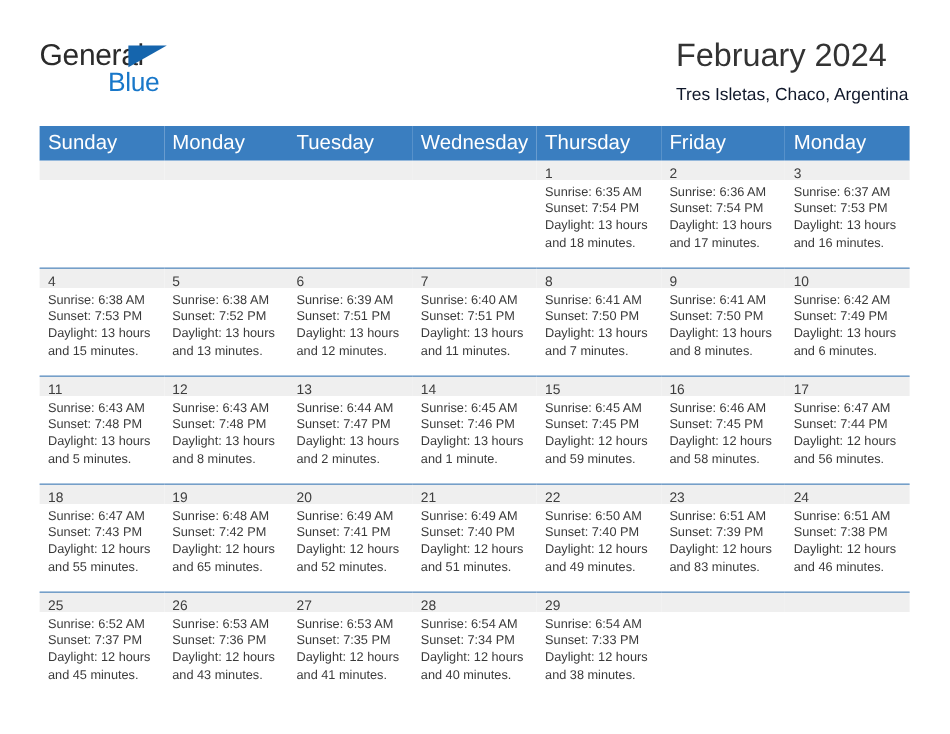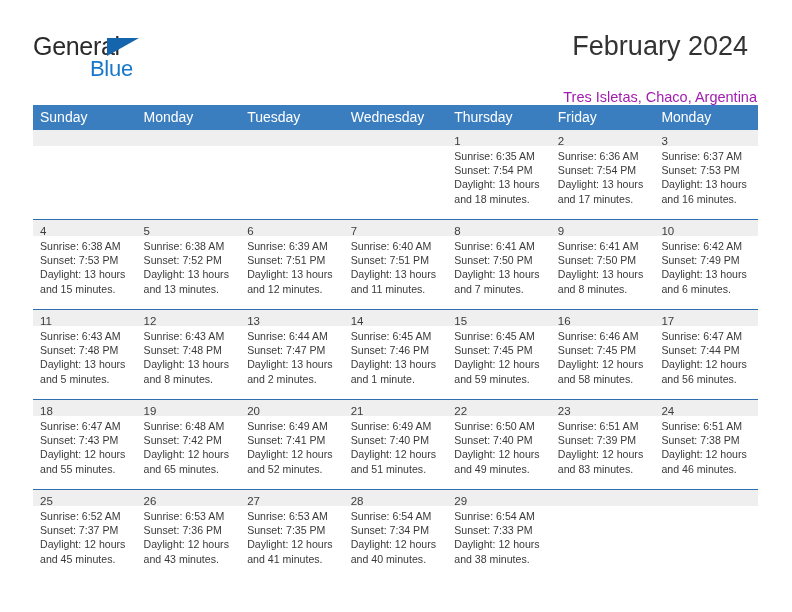--- a/index.html
+++ b/index.html
@@ -61,51 +61,51 @@
     top: 26px;
     font-size: 22px;
     letter-spacing: -0.3px;
     color: #1877c9;
     font-family: "Liberation Sans", sans-serif;
   }
   .title-block {
     position: absolute;
     right: 0;
     top: 0;
-    text-align: center;
+    text-align: left;
   }
   .cal-title {
     font-size: 27px;
     color: #333333;
     line-height: 32px;
     white-space: nowrap;
   }
   .cal-subtitle {
     font-size: 14.5px;
-    color: #a21caf;
+    color: #0f172a;
     line-height: 22px;
-    margin-top: 24px;
+    margin-top: 6px;
     white-space: nowrap;
   }
 
   
   .calendar {
     position: absolute;
     left: 33px;
     top: 105px;
     width: 725px;
     border-collapse: collapse;
     table-layout: fixed;
   }
   .calendar col { width: 103.57px; }
 
   .calendar thead th {
     background: #3a7ec0;
     color: #ffffff;
-    font-size: 14px;
+    font-size: 17px;
     font-weight: normal;
     text-align: left;
     padding: 4px 0 5px 7px;
     height: 13px;
     border: none;
   }
 
   .calendar tbody td {
     vertical-align: top;
     padding: 0;

